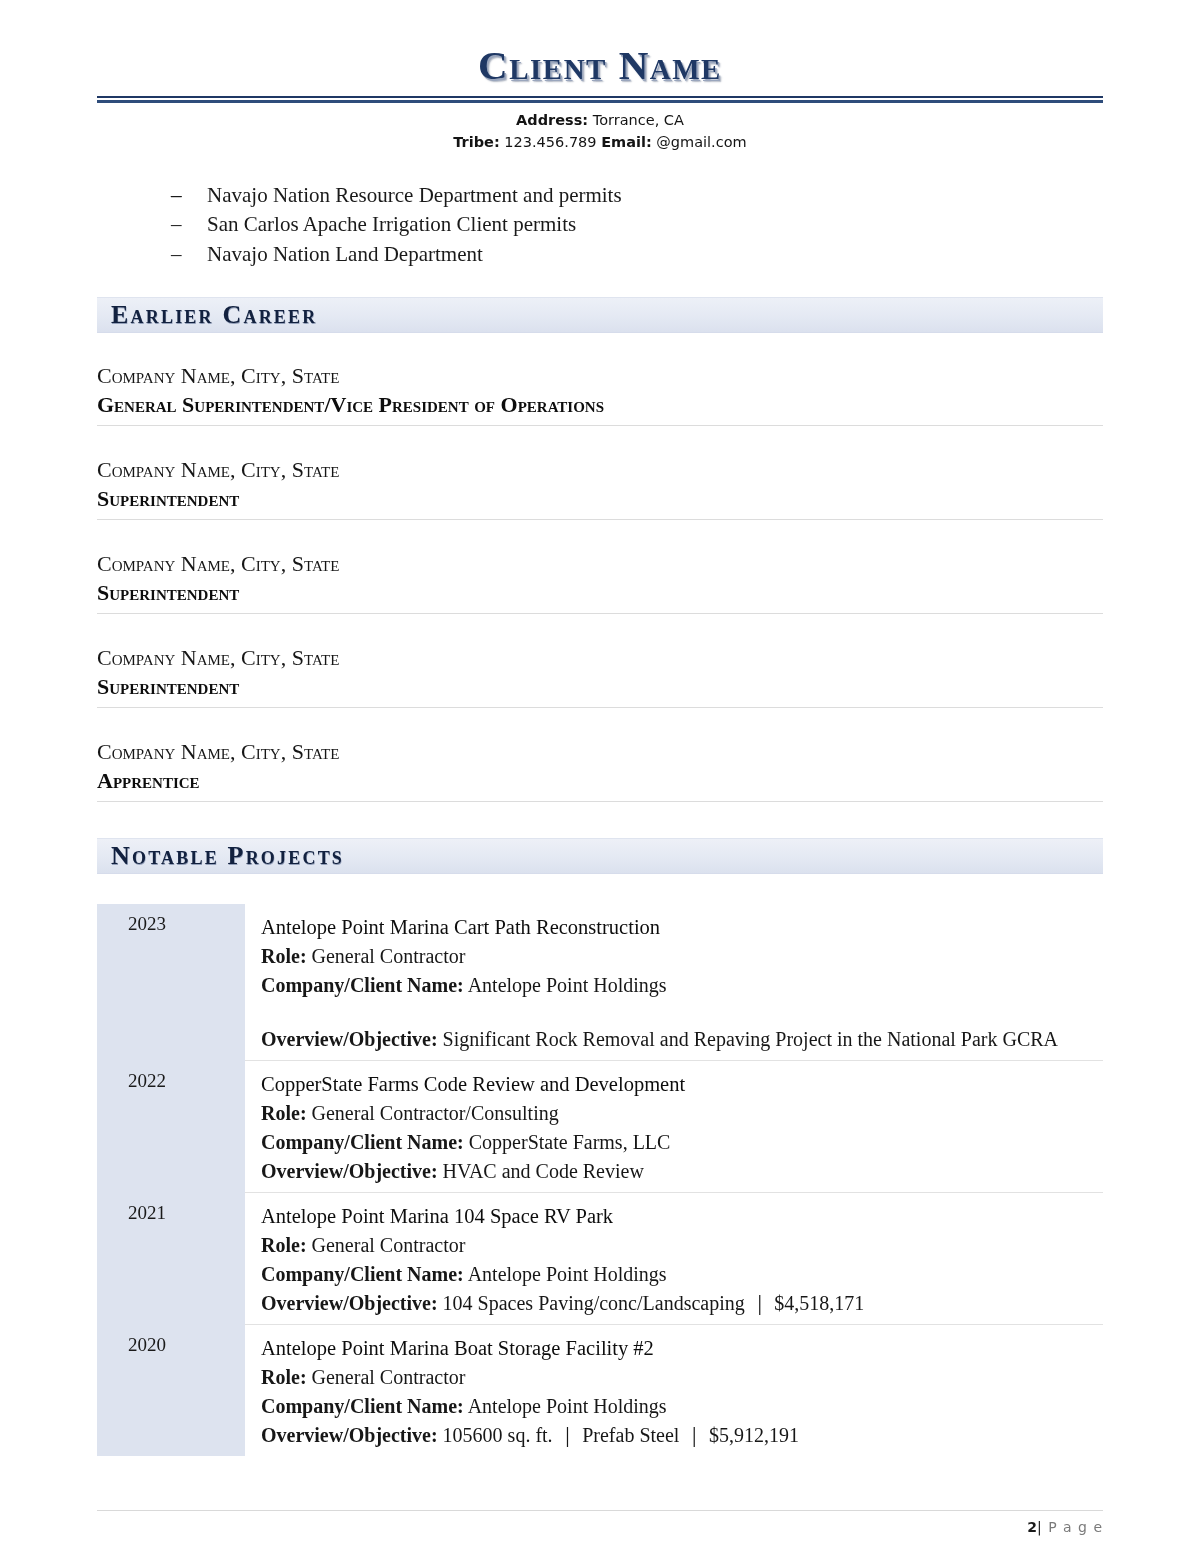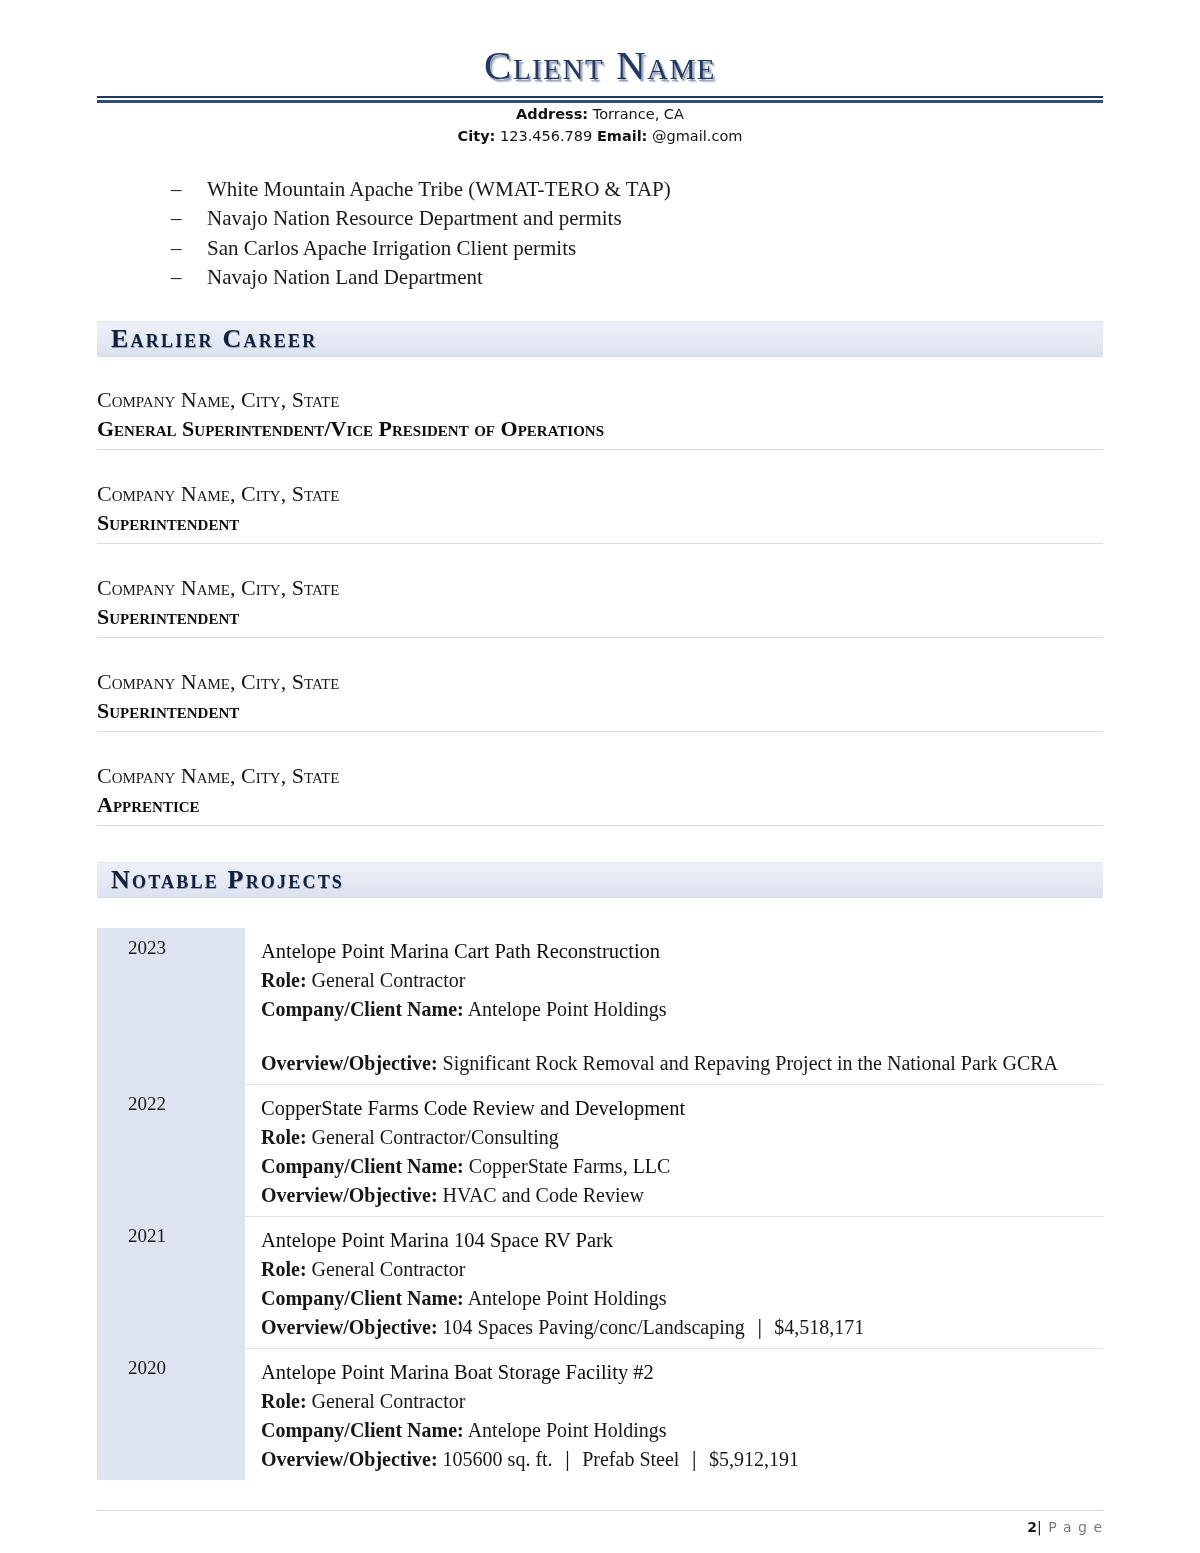--- a/index.html
+++ b/index.html
@@ -21,21 +21,21 @@
     box-sizing: border-box;
     padding: 0 97px;
     position: relative;
   }
 
   
   .doc-title {
     text-align: center;
     font-family: "Liberation Serif", serif;
     font-variant: small-caps;
-    font-weight: normal;
+    font-weight: bold;
     font-size: 41px;
     letter-spacing: 1.5px;
     color: #1f3864;
     margin: 0;
     padding-top: 44px;
     line-height: 1.05;
     text-shadow: 1.5px 1.5px 0.5px #9aa6bd, 2.5px 2.5px 1.5px rgba(30,45,80,0.35);
   }
   .title-rule {
     margin-top: 9px;
@@ -44,21 +44,21 @@
     height: 2px;
     box-sizing: content-box;
     background: #ffffff;
   }
   .contact {
     text-align: center;
     font-family: "DejaVu Sans", sans-serif;
     font-size: 14.5px;
     line-height: 1.5;
     color: #141414;
-    padding-top: 1px;
+    padding-top: 7px;
   }
   .contact b { font-weight: bold; }
 
   
   .bullets {
     margin: 27px 0 0 0;
     padding: 0;
     list-style: none;
   }
   .bullets li {
@@ -181,26 +181,26 @@
 <div class="page">
 
   <div class="doc-title">Client Name</div>
   <div class="title-rule"></div>
 
   <div class="contact">
     <div>
       <b>Address:</b><span> Torrance, CA</span>
     </div>
     <div>
-      <b>City:</b><span> 123.456.789 </span><b>Email:</b><span> @gmail.com</span>
+      <b>Tribe:</b><span> 123.456.789 </span><b>Email:</b><span> @gmail.com</span>
     </div>
   </div>
 
   <ul class="bullets">
-    <li><span class="dash">–</span><span>White Mountain Apache Tribe (WMAT-TERO &amp; TAP)</span></li>
+    <li><span class="dash">–</span></li>
     <li><span class="dash">–</span><span>Navajo Nation Resource Department and permits</span></li>
     <li><span class="dash">–</span><span>San Carlos Apache Irrigation Client permits</span></li>
     <li><span class="dash">–</span><span>Navajo Nation Land Department</span></li>
   </ul>
 
   <div class="section-band">
     <span class="label">Earlier Career</span>
   </div>
 
   <div class="jobs">

